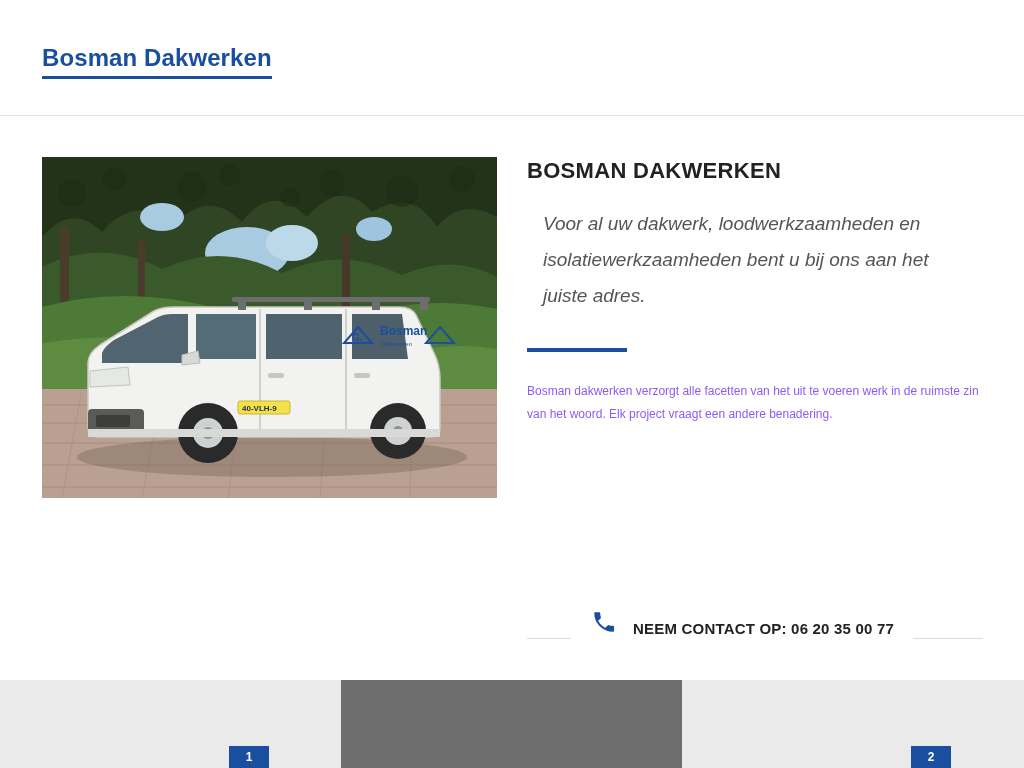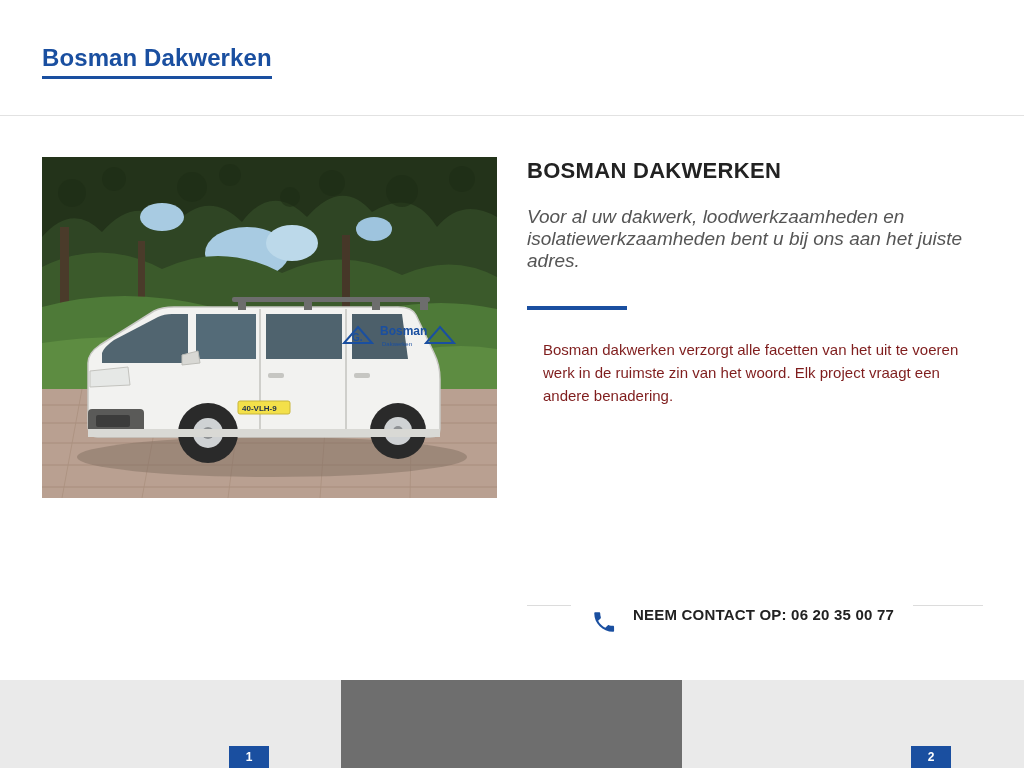--- a/index.html
+++ b/index.html
@@ -69,45 +69,45 @@
     font-weight: bold;
     color: #222222;
     letter-spacing: 0.3px;
     margin: 0 0 22px 0;
     line-height: 26px;
   }
   .hero-sub {
     font-size: 19px;
     font-style: italic;
     color: #555555;
-    line-height: 22px;
-    margin: 0;
+    line-height: 36px;
+    margin: 16px;
     font-weight: normal;
   }
   .divider-bar {
     width: 100px;
     height: 4px;
     background: #1a4fa0;
     margin: 34px 0 28px 0;
   }
   .body-p {
-    font-size: 15px;
+    font-size: 12px;
     line-height: 23px;
-    color: #7f1d1d;
-    margin: 0 0 18px 16px;
+    color: #8b5cf6;
+    margin: 0 0 18px 0;
   }
 
   
   .contact-strip {
     position: absolute;
     left: 527px;
     top: 489px;
     width: 456px;
     display: flex;
-    align-items: flex-start;
+    align-items: flex-end;
   }
   .rule {
     flex: 0 0 auto;
     height: 1px;
     background: #dcdcdc;
   }
   .rule-left { width: 44px; }
   .rule-right { flex: 1 1 auto; }
   .phone-icon {
     flex: 0 0 auto;

